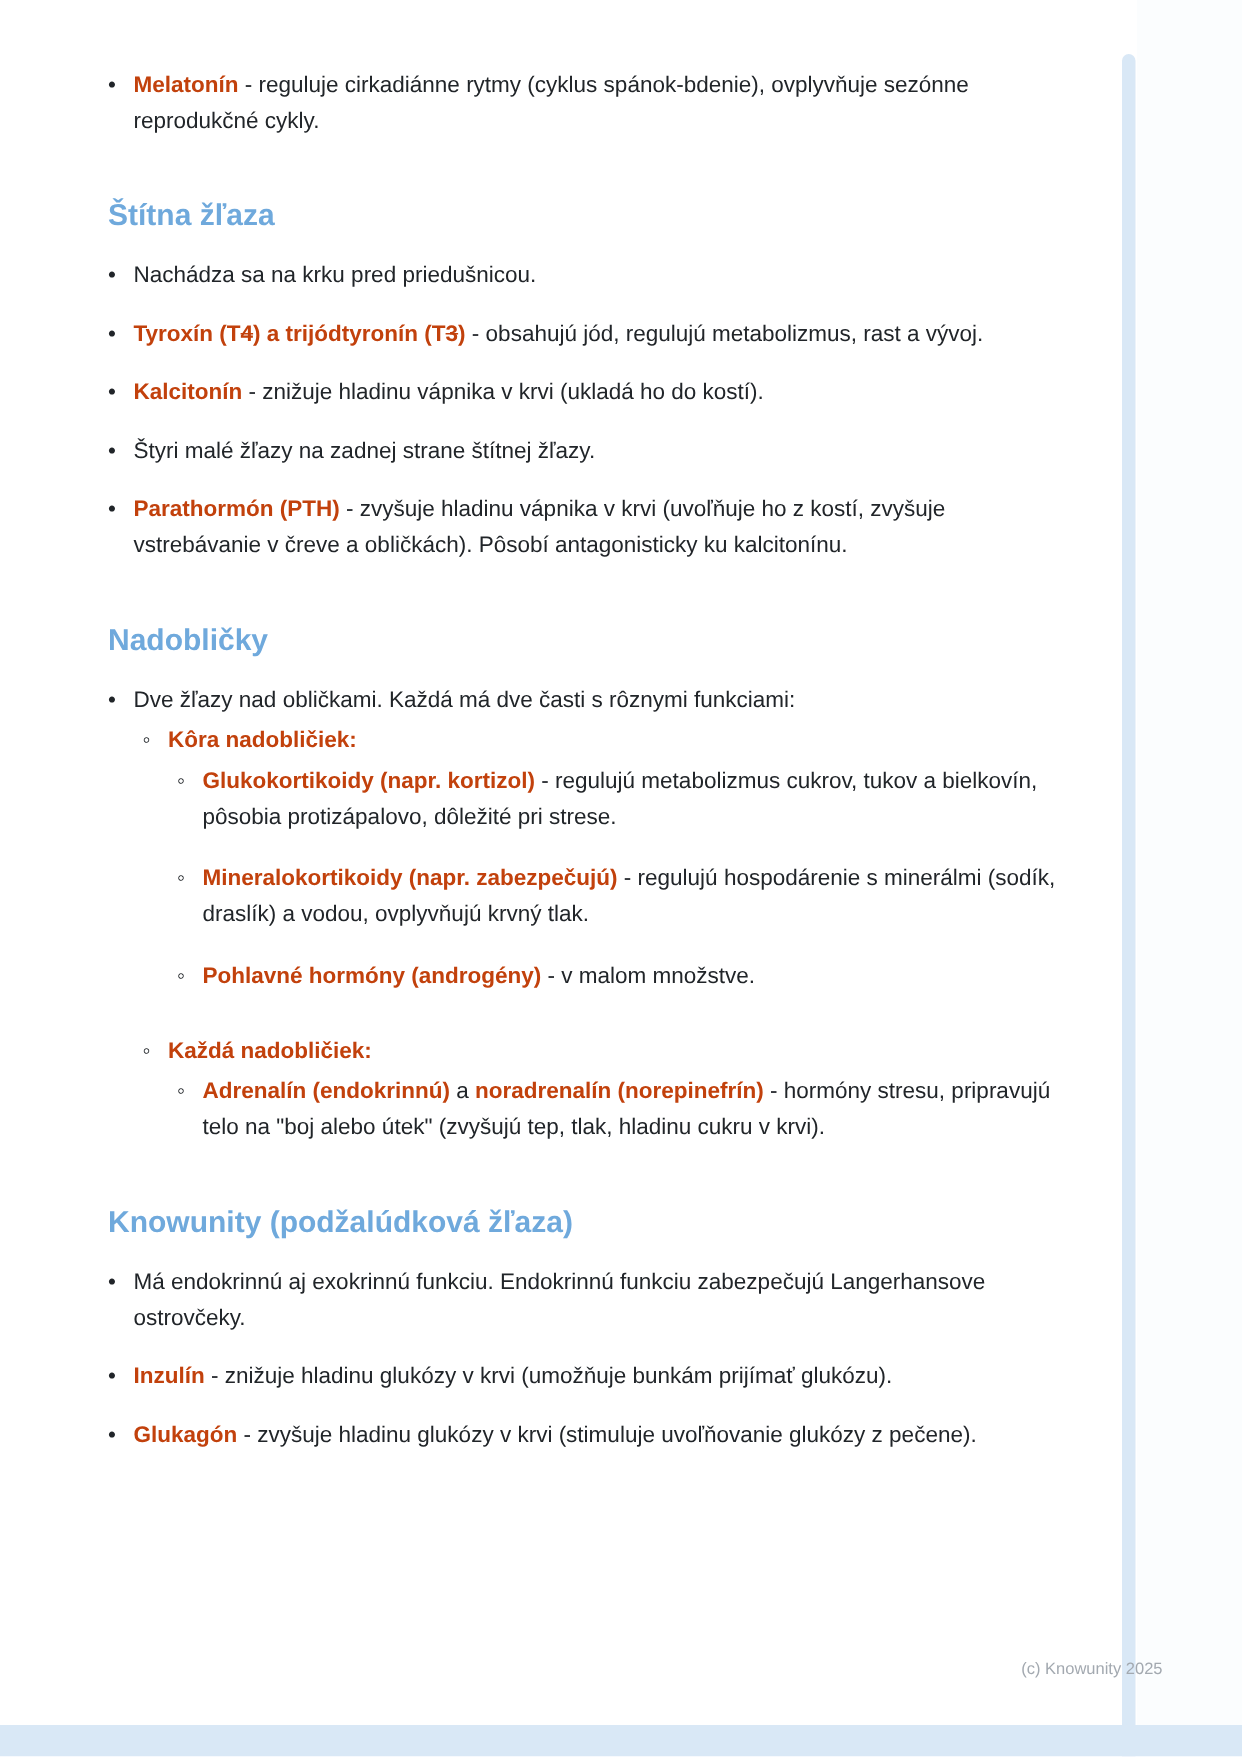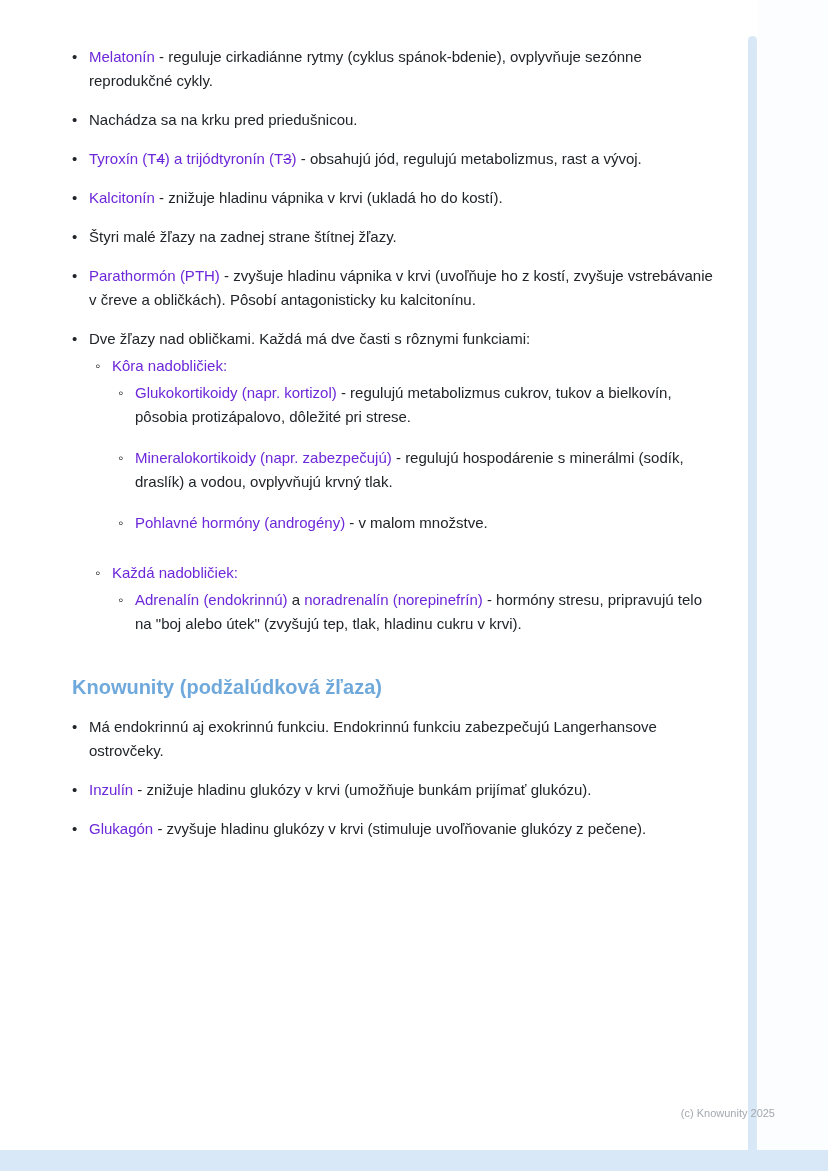--- a/index.html
+++ b/index.html
@@ -42,21 +42,21 @@
     flex:0 0 17px;
     width:17px;
     font-size:15px;
     line-height:24px;
   }
   .li-text{
     flex:1;
     font-size:15px;
     line-height:24px;
   }
-  .b{font-weight:400;color:#6d28d9;}
+  .b{font-weight:700;color:#c2410c;}
   .strike{text-decoration:line-through;}
   .right-gutter{
     position:absolute;top:0;right:0;
     width:70px;height:100%;
     background:#fbfdfe;
   }
   .scrollbar-thumb{
     position:absolute;
     top:36px;bottom:0;right:71px;
     width:9px;
@@ -86,20 +86,21 @@
 <div class="doc">
   <div>
       <ul class="top">
         <li>
           <div class="li-line">
             <span class="marker">•</span>
             <span class="li-text"><span class="b">Melatonín</span><span> - reguluje cirkadiánne rytmy (cyklus spánok-bdenie), ovplyvňuje sezónne reprodukčné cykly.</span></span>
           </div>
         </li>
       </ul>
+      <h2 class="section-heading">Štítna žľaza</h2>
       <ul class="top">
         <li>
           <div class="li-line">
             <span class="marker">•</span>
             <span class="li-text"><span>Nachádza sa na krku pred priedušnicou.</span></span>
           </div>
         </li>
         <li>
           <div class="li-line">
             <span class="marker">•</span>
@@ -120,20 +121,21 @@
             <span class="li-text"><span>Štyri malé žľazy na zadnej strane štítnej žľazy.</span></span>
           </div>
         </li>
         <li>
           <div class="li-line">
             <span class="marker">•</span>
             <span class="li-text"><span class="b">Parathormón (PTH)</span><span> - zvyšuje hladinu vápnika v krvi (uvoľňuje ho z kostí, zvyšuje vstrebávanie v čreve a obličkách). Pôsobí antagonisticky ku kalcitonínu.</span></span>
           </div>
         </li>
       </ul>
+      <h2 class="section-heading">Nadobličky</h2>
       <ul class="top">
         <li>
           <div class="li-line">
             <span class="marker">•</span>
             <span class="li-text"><span>Dve žľazy nad obličkami. Každá má dve časti s rôznymi funkciami:</span></span>
           </div>
           <ul class="nested d2">
             <li>
               <div class="li-line">
                 <span class="marker">◦</span>

